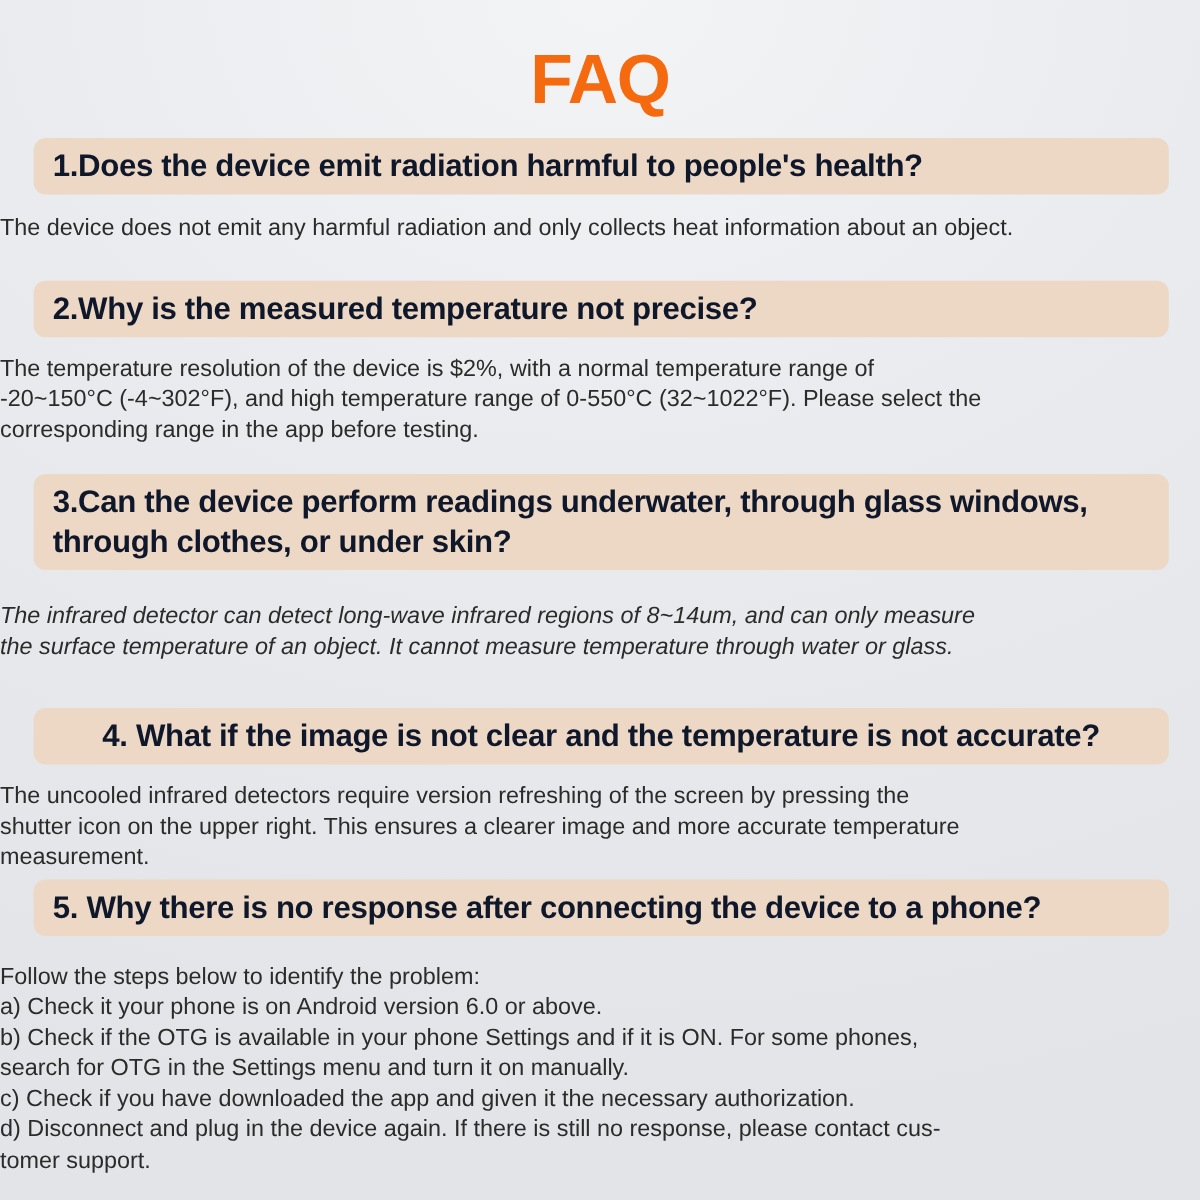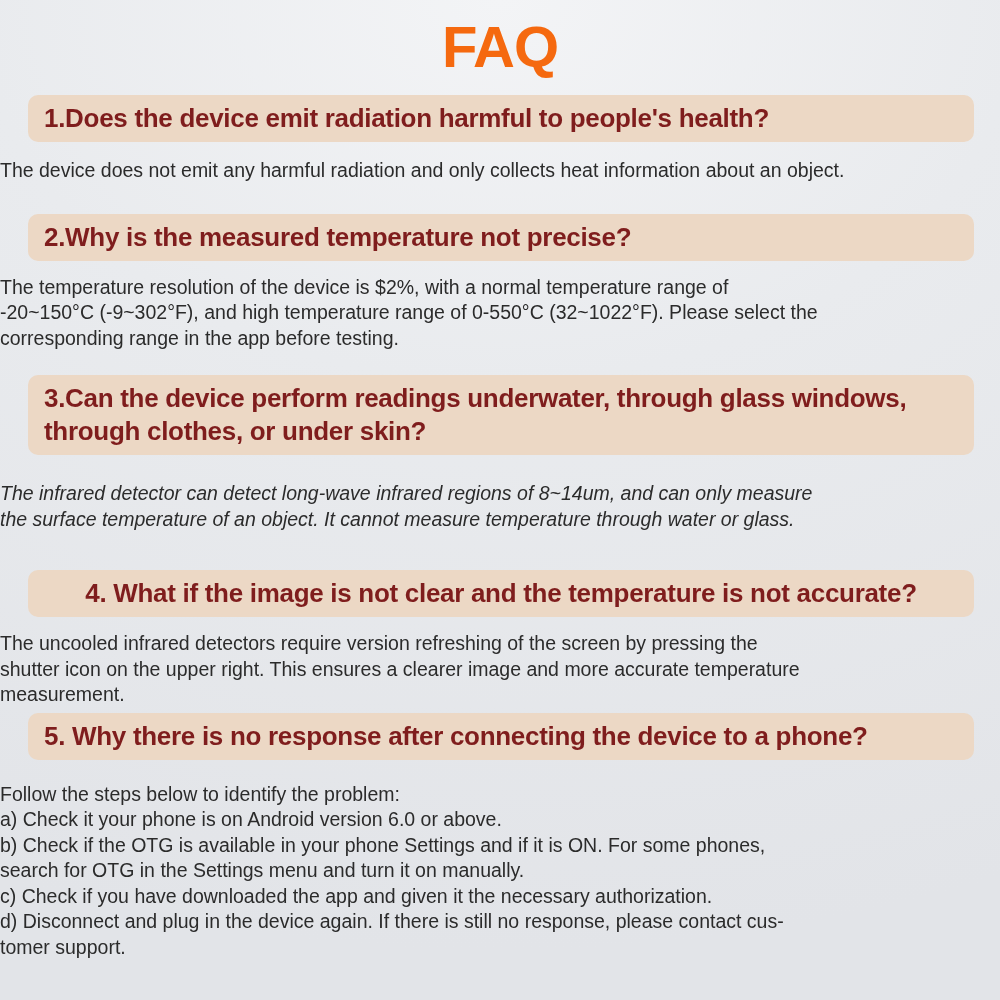--- a/index.html
+++ b/index.html
@@ -9,21 +9,21 @@
   .page {
     position: relative;
     width: 1000px;
     height: 1000px;
     overflow: hidden;
     background: radial-gradient(130% 95% at 50% 0%, #f3f4f6 0%, #e9ebee 40%, #e2e4e8 100%);
     font-family: "Liberation Sans", sans-serif;
     color: #1d1d1d;
   }
   .faq-title {
-    padding-top: 16px;
+    padding-top: 36px;
     text-align: center;
     font-size: 58px;
     line-height: 61px;
     font-weight: 800;
     letter-spacing: -1px;
     color: #f5690f;
   }
   .qbar {
     margin-left: 28px;
     width: 914px; 
@@ -31,21 +31,21 @@
     border-radius: 10px;
     padding: 7px 16px;
     display: flex;
     align-items: center;
   }
   .qbar .qtext {
     font-size: 26px;
     line-height: 33px;
     font-weight: 700;
     letter-spacing: -0.3px;
-    color: #7f1d1d;
+    color: #0f172a;
     white-space: pre;
   }
   .answer {
     width: 930px;
     font-size: 19.5px;
     line-height: 25.5px;
     color: #2b2b2b;
     white-space: pre;
   }
   
@@ -69,21 +69,21 @@
 
   <div class="qbar q1">
     <span class="qtext">1.Does the device emit radiation harmful to people's health?</span>
   </div>
   <div class="answer a1">The device does not emit any harmful radiation and only collects heat information about an object.</div>
 
   <div class="qbar q2">
     <span class="qtext">2.Why is the measured temperature not precise?</span>
   </div>
   <div class="answer a2">The temperature resolution of the device is $2%, with a normal temperature range of
--20~150°C (-9~302°F), and high temperature range of 0-550°C (32~1022°F). Please select the
+-20~150°C (-4~302°F), and high temperature range of 0-550°C (32~1022°F). Please select the
 corresponding range in the app before testing.</div>
 
   <div class="qbar q3">
     <span class="qtext">3.Can the device perform readings underwater, through glass windows,
 through clothes, or under skin?</span>
   </div>
   <div class="answer a3">The infrared detector can detect long-wave infrared regions of 8~14um, and can only measure
 the surface temperature of an object. It cannot measure temperature through water or glass.</div>
 
   <div class="qbar q4">

